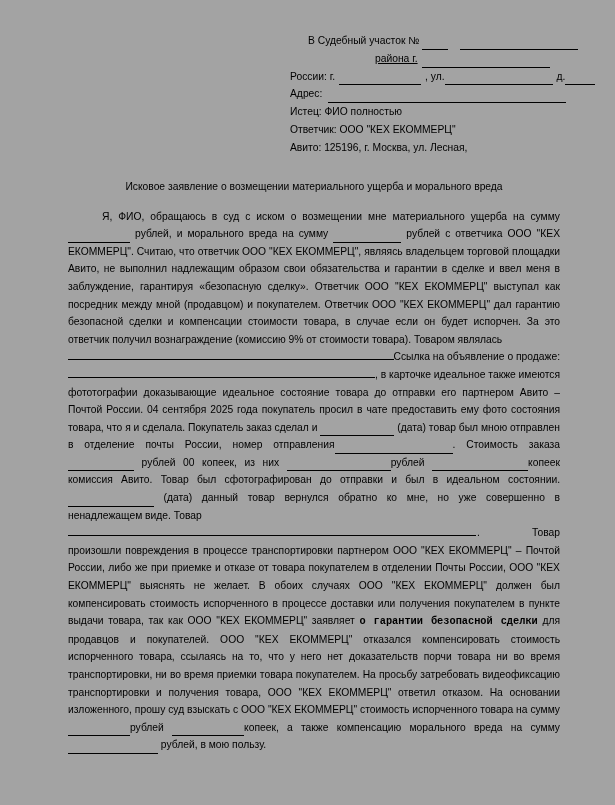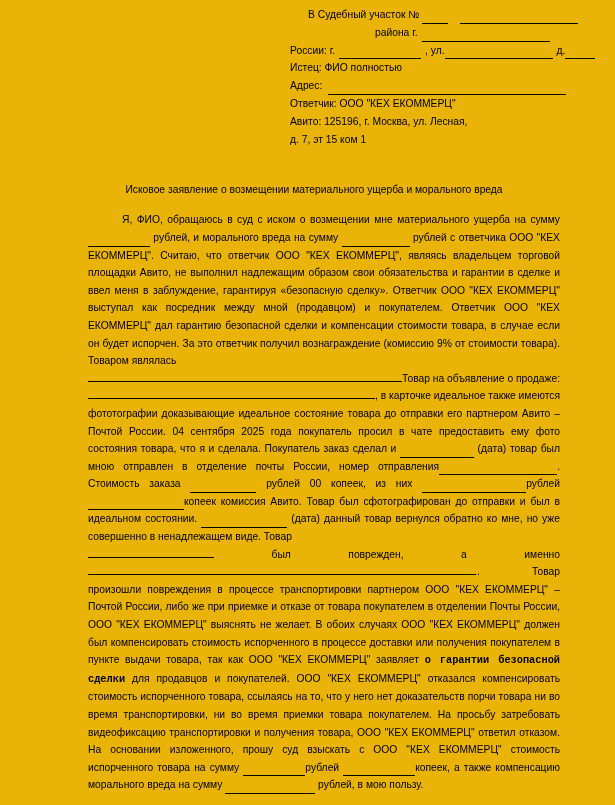--- a/index.html
+++ b/index.html
@@ -12,62 +12,61 @@
     height: 805px;
     font-family: "Liberation Sans", "DejaVu Sans", sans-serif;
     color: #000000;
     -webkit-font-smoothing: antialiased;
   }
   .page {
     position: relative;
     width: 615px;
     height: 805px;
     box-sizing: border-box;
-    padding: 6px 55px 0 68px;
-    background: #eab308;
+    padding: 32px 55px 0 68px;
+    background: #a3a3a3;
     overflow: hidden;
   }
 
   
   .header-block {
     margin-left: 222px;
     width: 295px;
     font-size: 10.3px;
     line-height: 17.8px;
   }
   .hdr-line {
     white-space: nowrap;
     display: block;
   }
   .hdr-line.center-ish { text-align: left; padding-left: 18px; }
-  .hdr-line.indent-1 { padding-left: 85px; }
+  .hdr-line.indent-1 { padding-left: 85px; text-decoration: underline; }
   .ul {
     display: inline-block;
     border-bottom: 1px solid #000;
     vertical-align: bottom;
     height: 11px;
   }
 
   
   .doc-title {
-    margin-top: 34px;
+    margin-top: 22px;
     text-align: center;
     font-size: 10.3px;
     line-height: 15px;
     padding: 0 8px;
   }
 
   
   .body-text {
     margin-top: 14px;
     font-size: 10.3px;
     line-height: 17.6px;
     text-align: justify;
     text-justify: inter-word;
-    margin-left: 20px;
   }
   .body-text p {
     margin: 0;
     text-align: justify;
   }
   .para-indent { text-indent: 34px; }
 
   
   .jline {
     display: flex;
@@ -91,55 +90,47 @@
 <div class="page">
 
   <div class="header-block">
 
     <span class="hdr-line center-ish"><span>В Судебный участок № </span><span class="ul" style="width:26px"></span><span style="display:inline-block;width:12px"></span><span class="ul" style="width:118px"></span></span>
 
     <span class="hdr-line indent-1"><span>района г.</span><span style="display:inline-block;width:4px"></span><span class="ul" style="width:128px"></span></span>
 
     <span class="hdr-line"><span>России: г.</span><span style="display:inline-block;width:4px"></span><span class="ul" style="width:82px"></span><span style="display:inline-block;width:4px"></span><span>, ул.</span><span class="ul" style="width:108px"></span><span style="display:inline-block;width:4px"></span><span>д.</span><span class="ul" style="width:30px"></span></span>
 
+    <span class="hdr-line"><span>Адрес:</span><span style="display:inline-block;width:6px"></span><span class="ul" style="width:238px"></span></span>
+
     <span class="hdr-line">Истец: ФИО полностью</span>
-
-    <span class="hdr-line"><span>Адрес:</span><span style="display:inline-block;width:6px"></span><span class="ul" style="width:238px"></span></span>
 
 
     <span class="hdr-line">Ответчик: ООО "КЕХ ЕКОММЕРЦ"</span>
     <span class="hdr-line">Авито: 125196, г. Москва, ул. Лесная,</span>
-    <span class="hdr-line">д. 7, эт 15 ком 1</span>
   </div>
 
   <div class="doc-title">Исковое заявление о возмещении материального ущерба и морального вреда</div>
 
   <div class="body-text">
 
     <p class="para-indent"><span>Я, ФИО, обращаюсь в суд с иском о возмещении мне материального ущерба на сумму </span><span class="ul" style="width:62px"></span><span> рублей, и морального вреда на сумму </span><span class="ul" style="width:68px"></span><span> рублей с ответчика ООО "КЕХ ЕКОММЕРЦ". Считаю, что ответчик ООО "КЕХ ЕКОММЕРЦ", являясь владельцем торговой площадки Авито, не выполнил надлежащим образом свои обязательства и гарантии в сделке и ввел меня в заблуждение, гарантируя «безопасную сделку». Ответчик ООО "КЕХ ЕКОММЕРЦ" выступал как посредник между мной (продавцом) и покупателем. Ответчик ООО "КЕХ ЕКОММЕРЦ" дал гарантию безопасной сделки и компенсации стоимости товара, в случае если он будет испорчен. За это ответчик получил вознаграждение (комиссию 9% от стоимости товара). Товаром являлась</span></p>
 
     <div class="jline">
         <span class="rule-fill"></span>
-        <span>Товар на объявление о продаже:</span>
+        <span>Ссылка на объявление о продаже:</span>
       </div>
 
     <div class="jline">
         <span class="rule-fill"></span>
         <span>, в карточке идеальное также имеются</span>
       </div>
 
     <p><span>фототографии доказывающие идеальное состояние товара до отправки его партнером Авито – Почтой России. 04 сентября 2025 года покупатель просил в чате предоставить ему фото состояния товара, что я и сделала. Покупатель заказ сделал и </span><span class="ul" style="width:74px"></span><span> (дата) товар был мною отправлен в отделение почты России, номер отправления</span><span class="ul" style="width:118px"></span><span>. Стоимость заказа </span><span class="ul" style="width:66px"></span><span> рублей 00 копеек, из них </span><span class="ul" style="width:104px"></span><span>рублей </span><span class="ul" style="width:96px"></span><span>копеек комиссия Авито. Товар был сфотографирован до отправки и был в идеальном состоянии. </span><span class="ul" style="width:86px"></span><span> (дата) данный товар вернулся обратно ко мне, но уже совершенно в ненадлежащем виде. Товар</span></p>
 
-    <div class="jline">
-        <span class="ul" style="width:126px"></span>
-        <span>был</span>
-        <span>поврежден,</span>
-        <span>а</span>
-        <span>именно</span>
-      </div>
 
     <div class="jline">
         <span class="rule-fill"></span>
         <span style="padding-left:1px">.</span>
         <span style="flex:0 0 52px"></span>
         <span>Товар</span>
       </div>
 
     <p><span>произошли повреждения в процессе транспортировки партнером ООО "КЕХ ЕКОММЕРЦ" – Почтой России, либо же при приемке и отказе от товара покупателем в отделении Почты России, ООО "КЕХ ЕКОММЕРЦ" выяснять не желает. В обоих случаях ООО "КЕХ ЕКОММЕРЦ" должен был компенсировать стоимость испорченного в процессе доставки или получения покупателем в пункте выдачи товара, так как ООО "КЕХ ЕКОММЕРЦ" заявляет </span><span class="b">о гарантии безопасной сделки</span><span> для продавцов и покупателей. ООО "КЕХ ЕКОММЕРЦ" отказался компенсировать стоимость испорченного товара, ссылаясь на то, что у него нет доказательств порчи товара ни во время транспортировки, ни во время приемки товара покупателем. На просьбу затребовать видеофиксацию транспортировки и получения товара, ООО "КЕХ ЕКОММЕРЦ" ответил отказом. На основании изложенного, прошу суд взыскать с ООО "КЕХ ЕКОММЕРЦ" стоимость испорченного товара на сумму </span><span class="ul" style="width:62px"></span><span>рублей </span><span class="ul" style="width:72px"></span><span>копеек, а также компенсацию морального вреда на сумму </span><span class="ul" style="width:90px"></span><span> рублей, в мою пользу.</span></p>
   </div>

